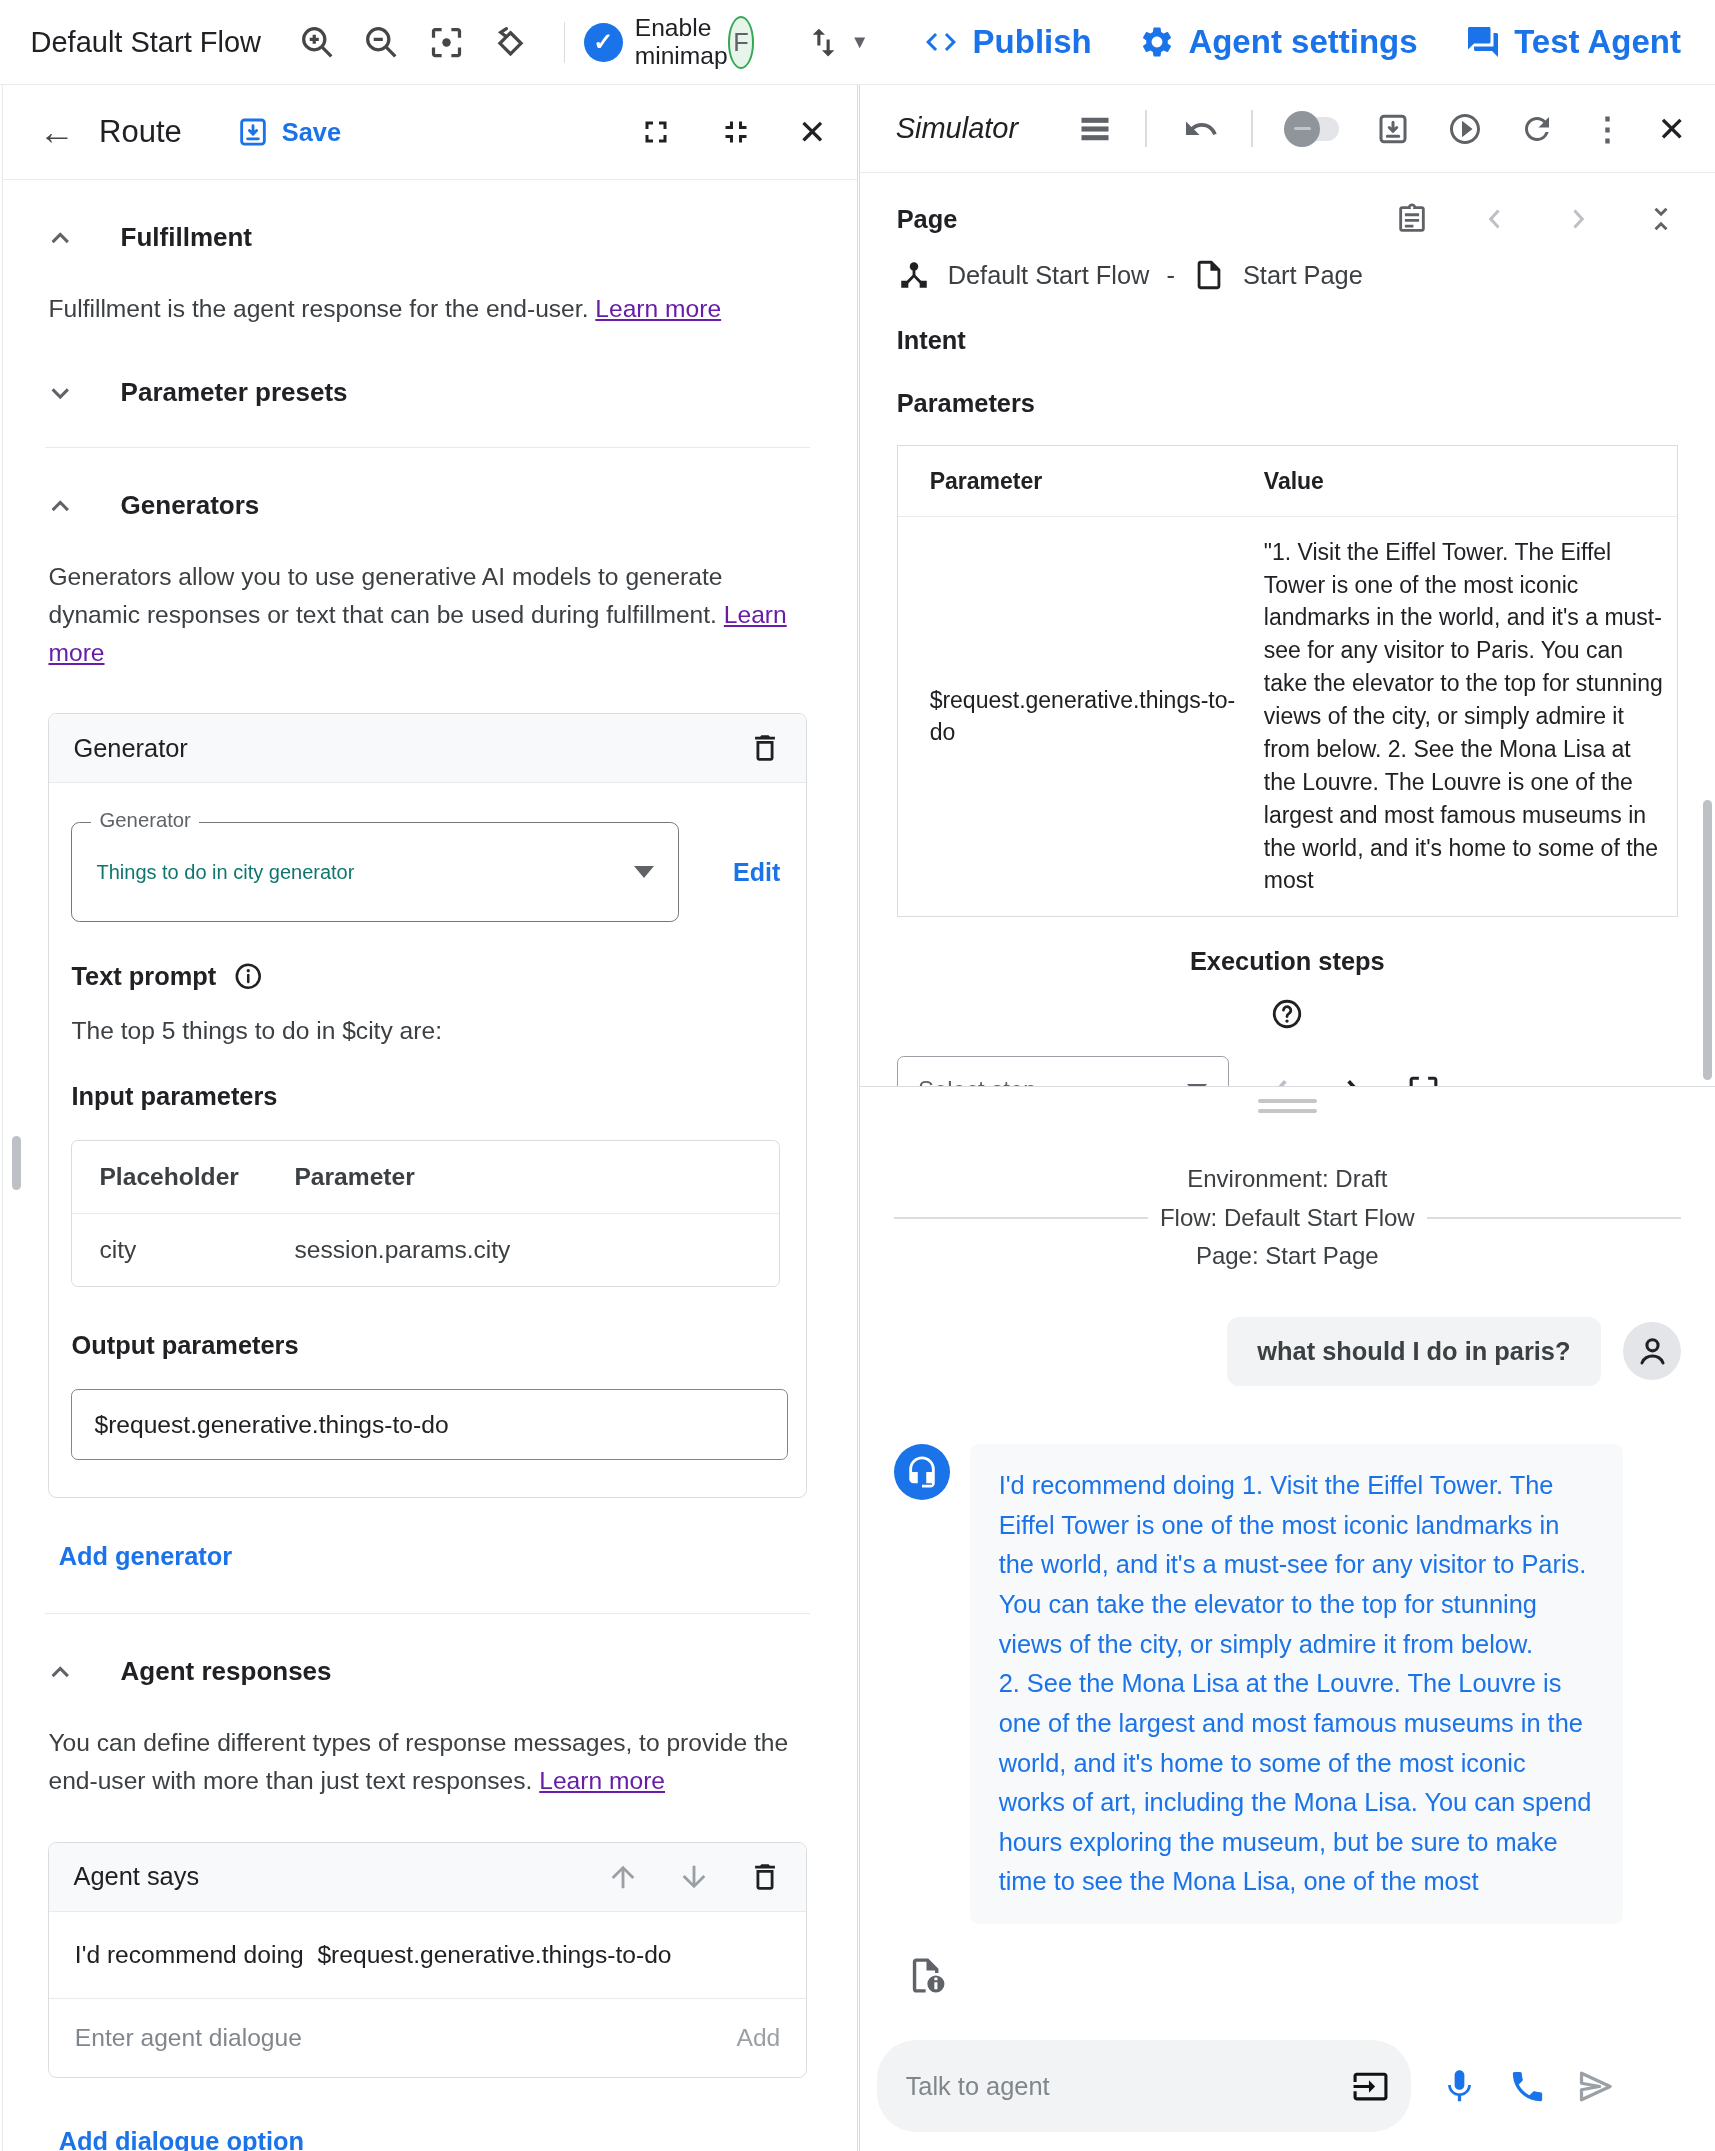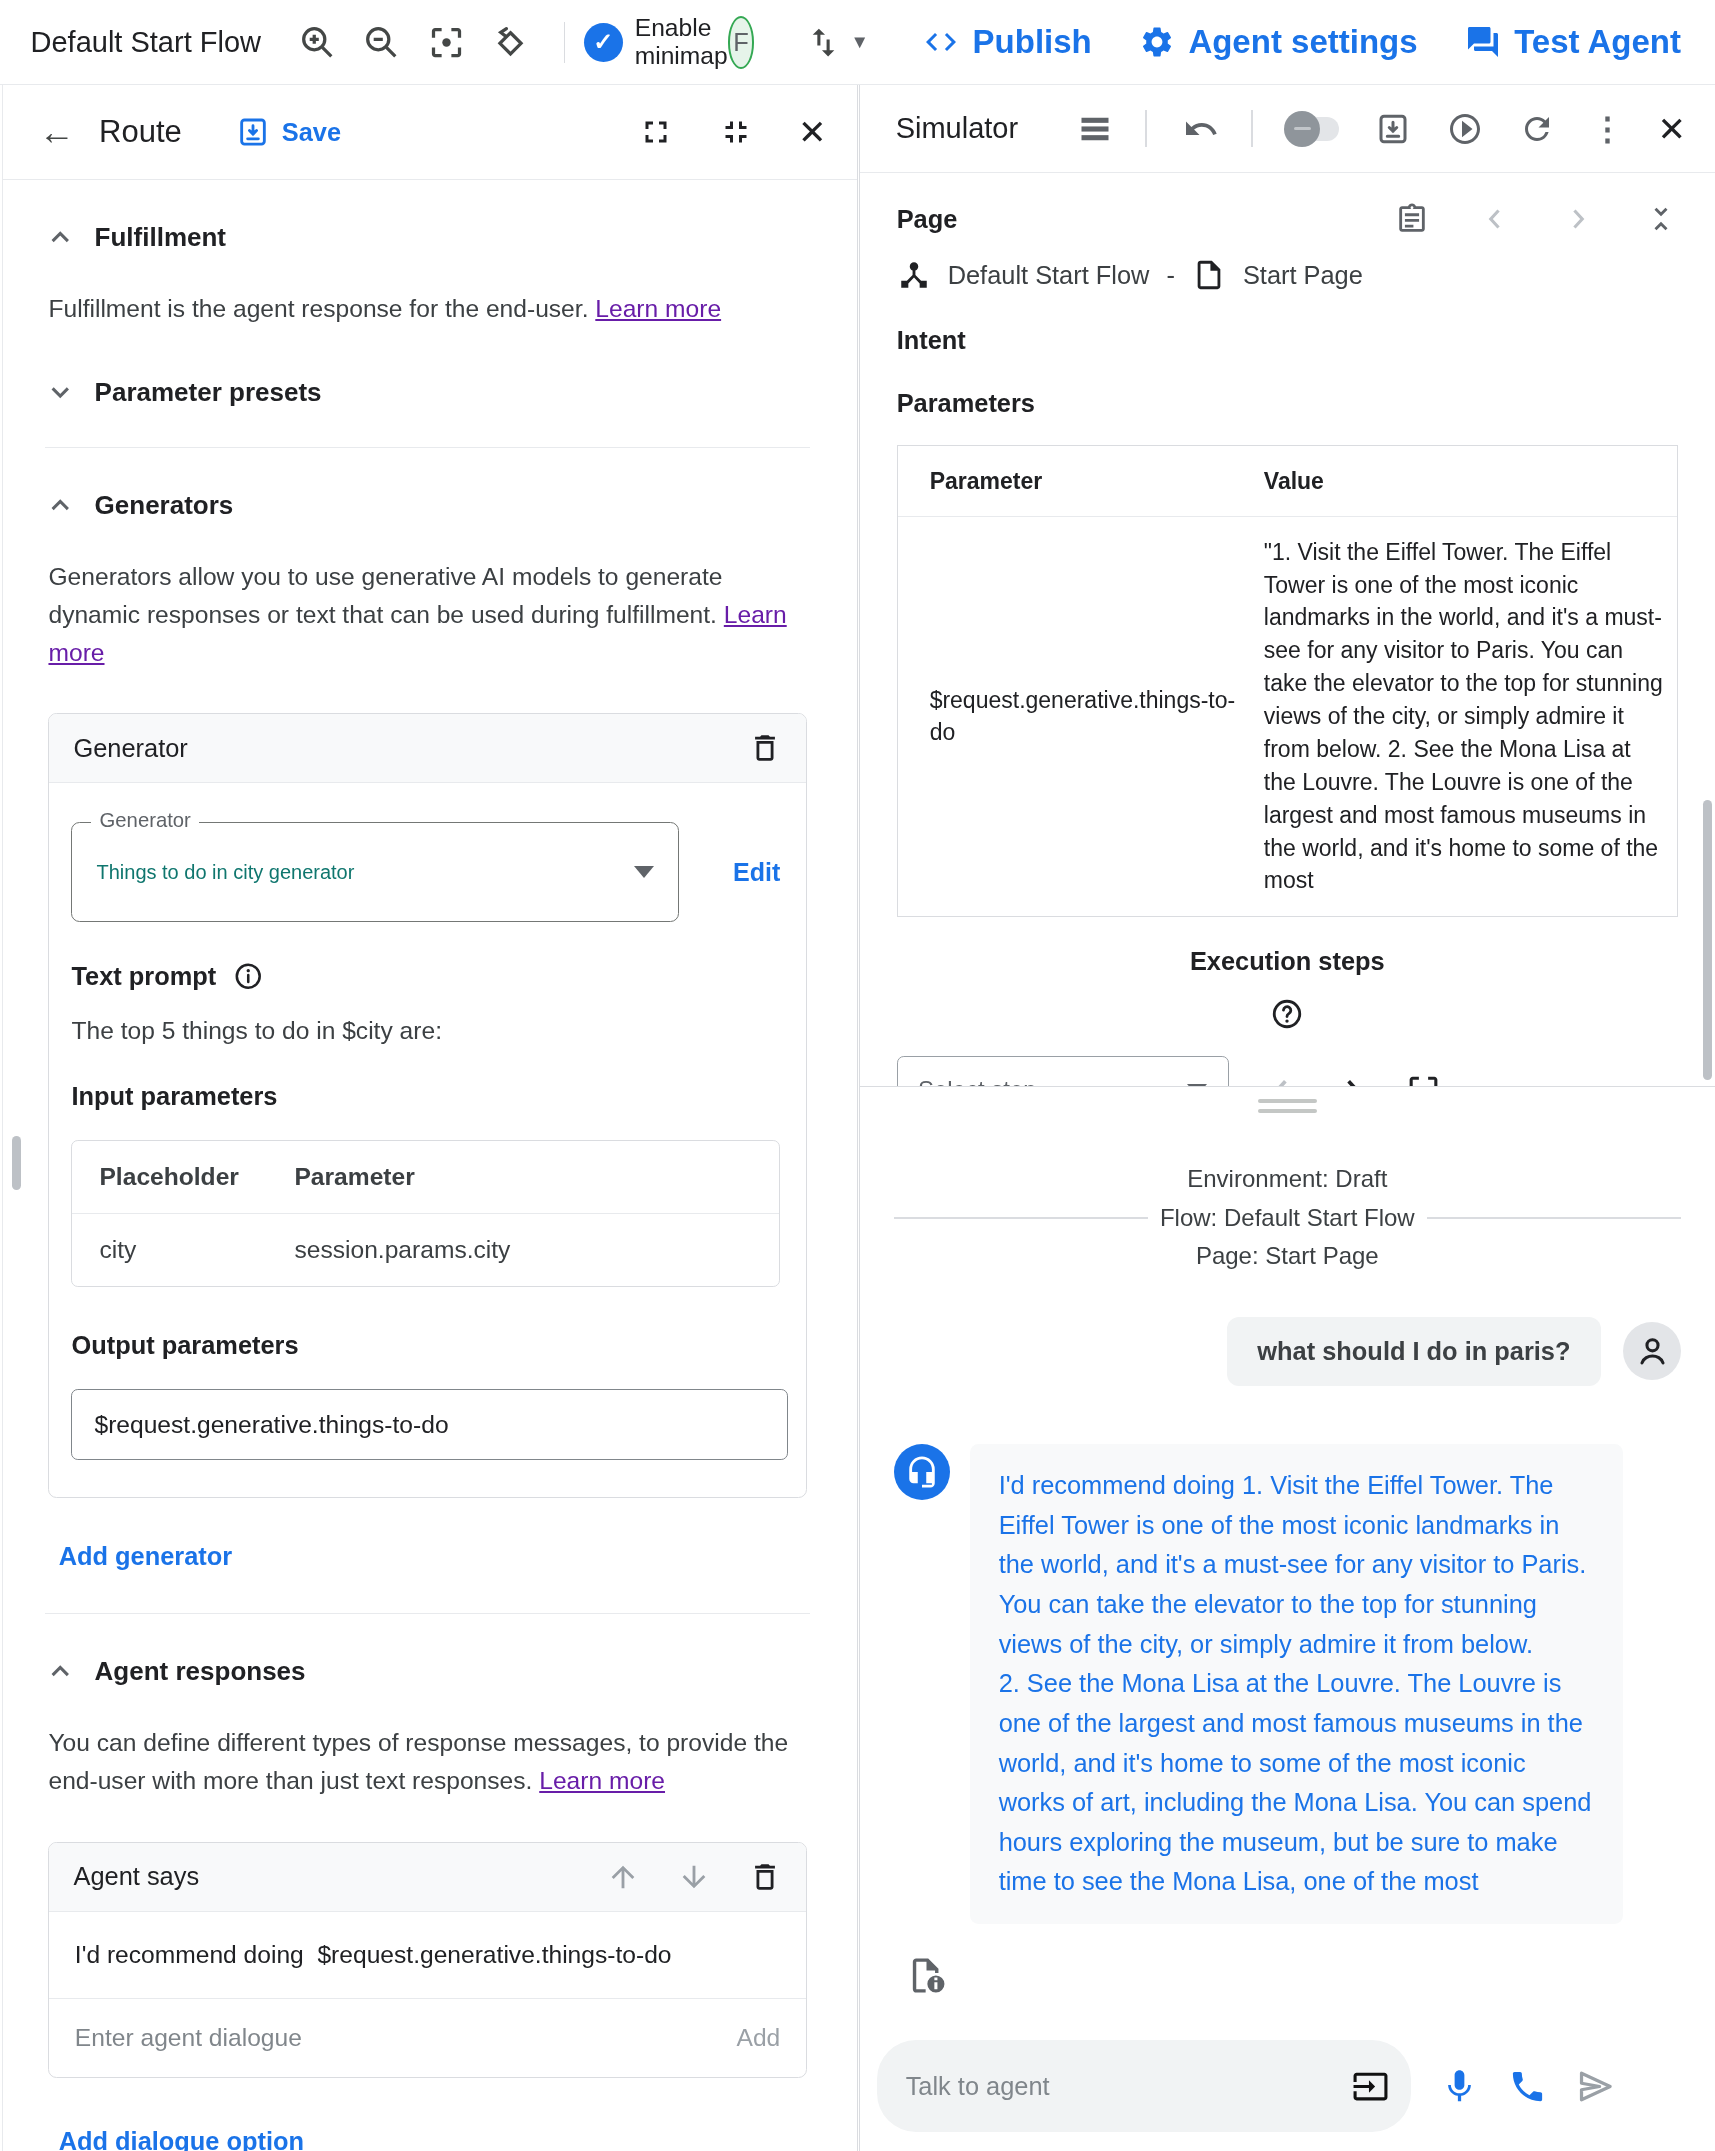--- a/index.html
+++ b/index.html
@@ -42,21 +42,21 @@
     border-bottom:1.7px solid #e8eaed; flex:0 0 auto; }
   .back-arrow { font-size:36px; color:#444746; margin-right:24px; cursor:pointer; line-height:1; }
   .route-title { font-size:31px; color:#202124; margin-right:54px; }
   .save-btn { display:flex; align-items:center; gap:12px; color:#1a73e8; font-size:25.4px; font-weight:bold; cursor:pointer; }
   .save-btn .ic { width:34px; height:34px; }
   .ph-spacer { flex:1; }
   .ph-icon { width:36px; height:36px; color:#202124; margin-left:44px; cursor:pointer; }
   .close-x { font-size:34px; color:#202124; margin-left:44px; cursor:pointer; line-height:1; }
 
   .route-content { flex:1; overflow:hidden; padding:42px 47px 0 42px; }
-  .section-head { display:flex; align-items:flex-start; gap:19px; cursor:pointer; }
+  .section-head { display:flex; align-items:flex-end; gap:45px; cursor:pointer; }
   .chev { width:30.5px; height:30.5px; color:#5f6368; }
   .section-title { font-size:26px; font-weight:bold; color:#202124; }
   .desc { font-size:24.6px; color:#3c4043; line-height:1.55; margin-top:37px; margin-left:3.4px; }
   a.learn-more { color:#681da8; text-decoration:underline; cursor:pointer; }
   .divider-block { border-bottom:1.7px solid #e8eaed; }
 
   .gen-card { margin:41px 3.4px 0 3.4px; border:1.7px solid #dadce0; border-radius:8.5px; overflow:hidden; background:#fff; }
   .card-header { background:#f8f9fa; border-bottom:1.7px solid #e8eaed; display:flex; align-items:center;
     padding:17px 24px; }
   .card-title { font-size:25.4px; color:#202124; }
@@ -93,21 +93,21 @@
   .says-input-row { display:flex; align-items:center; padding:25.4px 25.4px; }
   .says-input-row input { flex:1; border:none; outline:none; font-size:24.6px; color:#202124; background:transparent;
     font-family:"Liberation Sans", sans-serif; }
   .says-input-row input::placeholder { color:#80868b; }
   .add-btn { color:#9aa0a6; font-size:24.6px; margin-left:20.3px; cursor:default; }
 
   
   .gap-strip { width:12px; background:#fff; }
   .sim-panel { flex:1; background:#fff; border-left:1.7px solid #dadce0; display:flex; flex-direction:column; position:relative; }
   .sim-header { height:88px; display:flex; align-items:center; padding:0 29px 0 36px; border-bottom:1.7px solid #e8eaed; flex:0 0 auto; }
-  .sim-title { font-size:29px; color:#202124; margin-right:59px; }
+  .sim-title { font-size:29px; color:#202124; margin-right:59px;font-style:italic; }
   .sh-icon { width:36px; height:36px; color:#5f6368; margin-left:36px; cursor:pointer; }
   .sh-divider { width:1.7px; height:37px; background:#dadce0; margin-left:32px; }
   .toggle-off { position:relative; width:49px; height:24px; border-radius:13.6px; background:#e3e5e8; margin-left:37px; cursor:pointer; }
   .toggle-off .thumb { position:absolute; left:-5.1px; top:-6px; width:36px; height:36px; border-radius:50%; background:#8f959b; }
   .toggle-off .thumb::after { content:""; position:absolute; left:9.3px; top:16px; width:17px; height:3.4px; background:#c2c6ca; border-radius:1.7px; }
   .kebab { font-size:32px; color:#5f6368; margin-left:37px; cursor:pointer; font-weight:bold; }
 
   .sim-upper { height:914px; padding:29px 37px 0 37px; border-bottom:1.7px solid #dadce0; position:relative; overflow:hidden; }
   .page-row { display:flex; align-items:center; }
   .bold-label { font-size:25.4px; font-weight:bold; color:#202124; }

